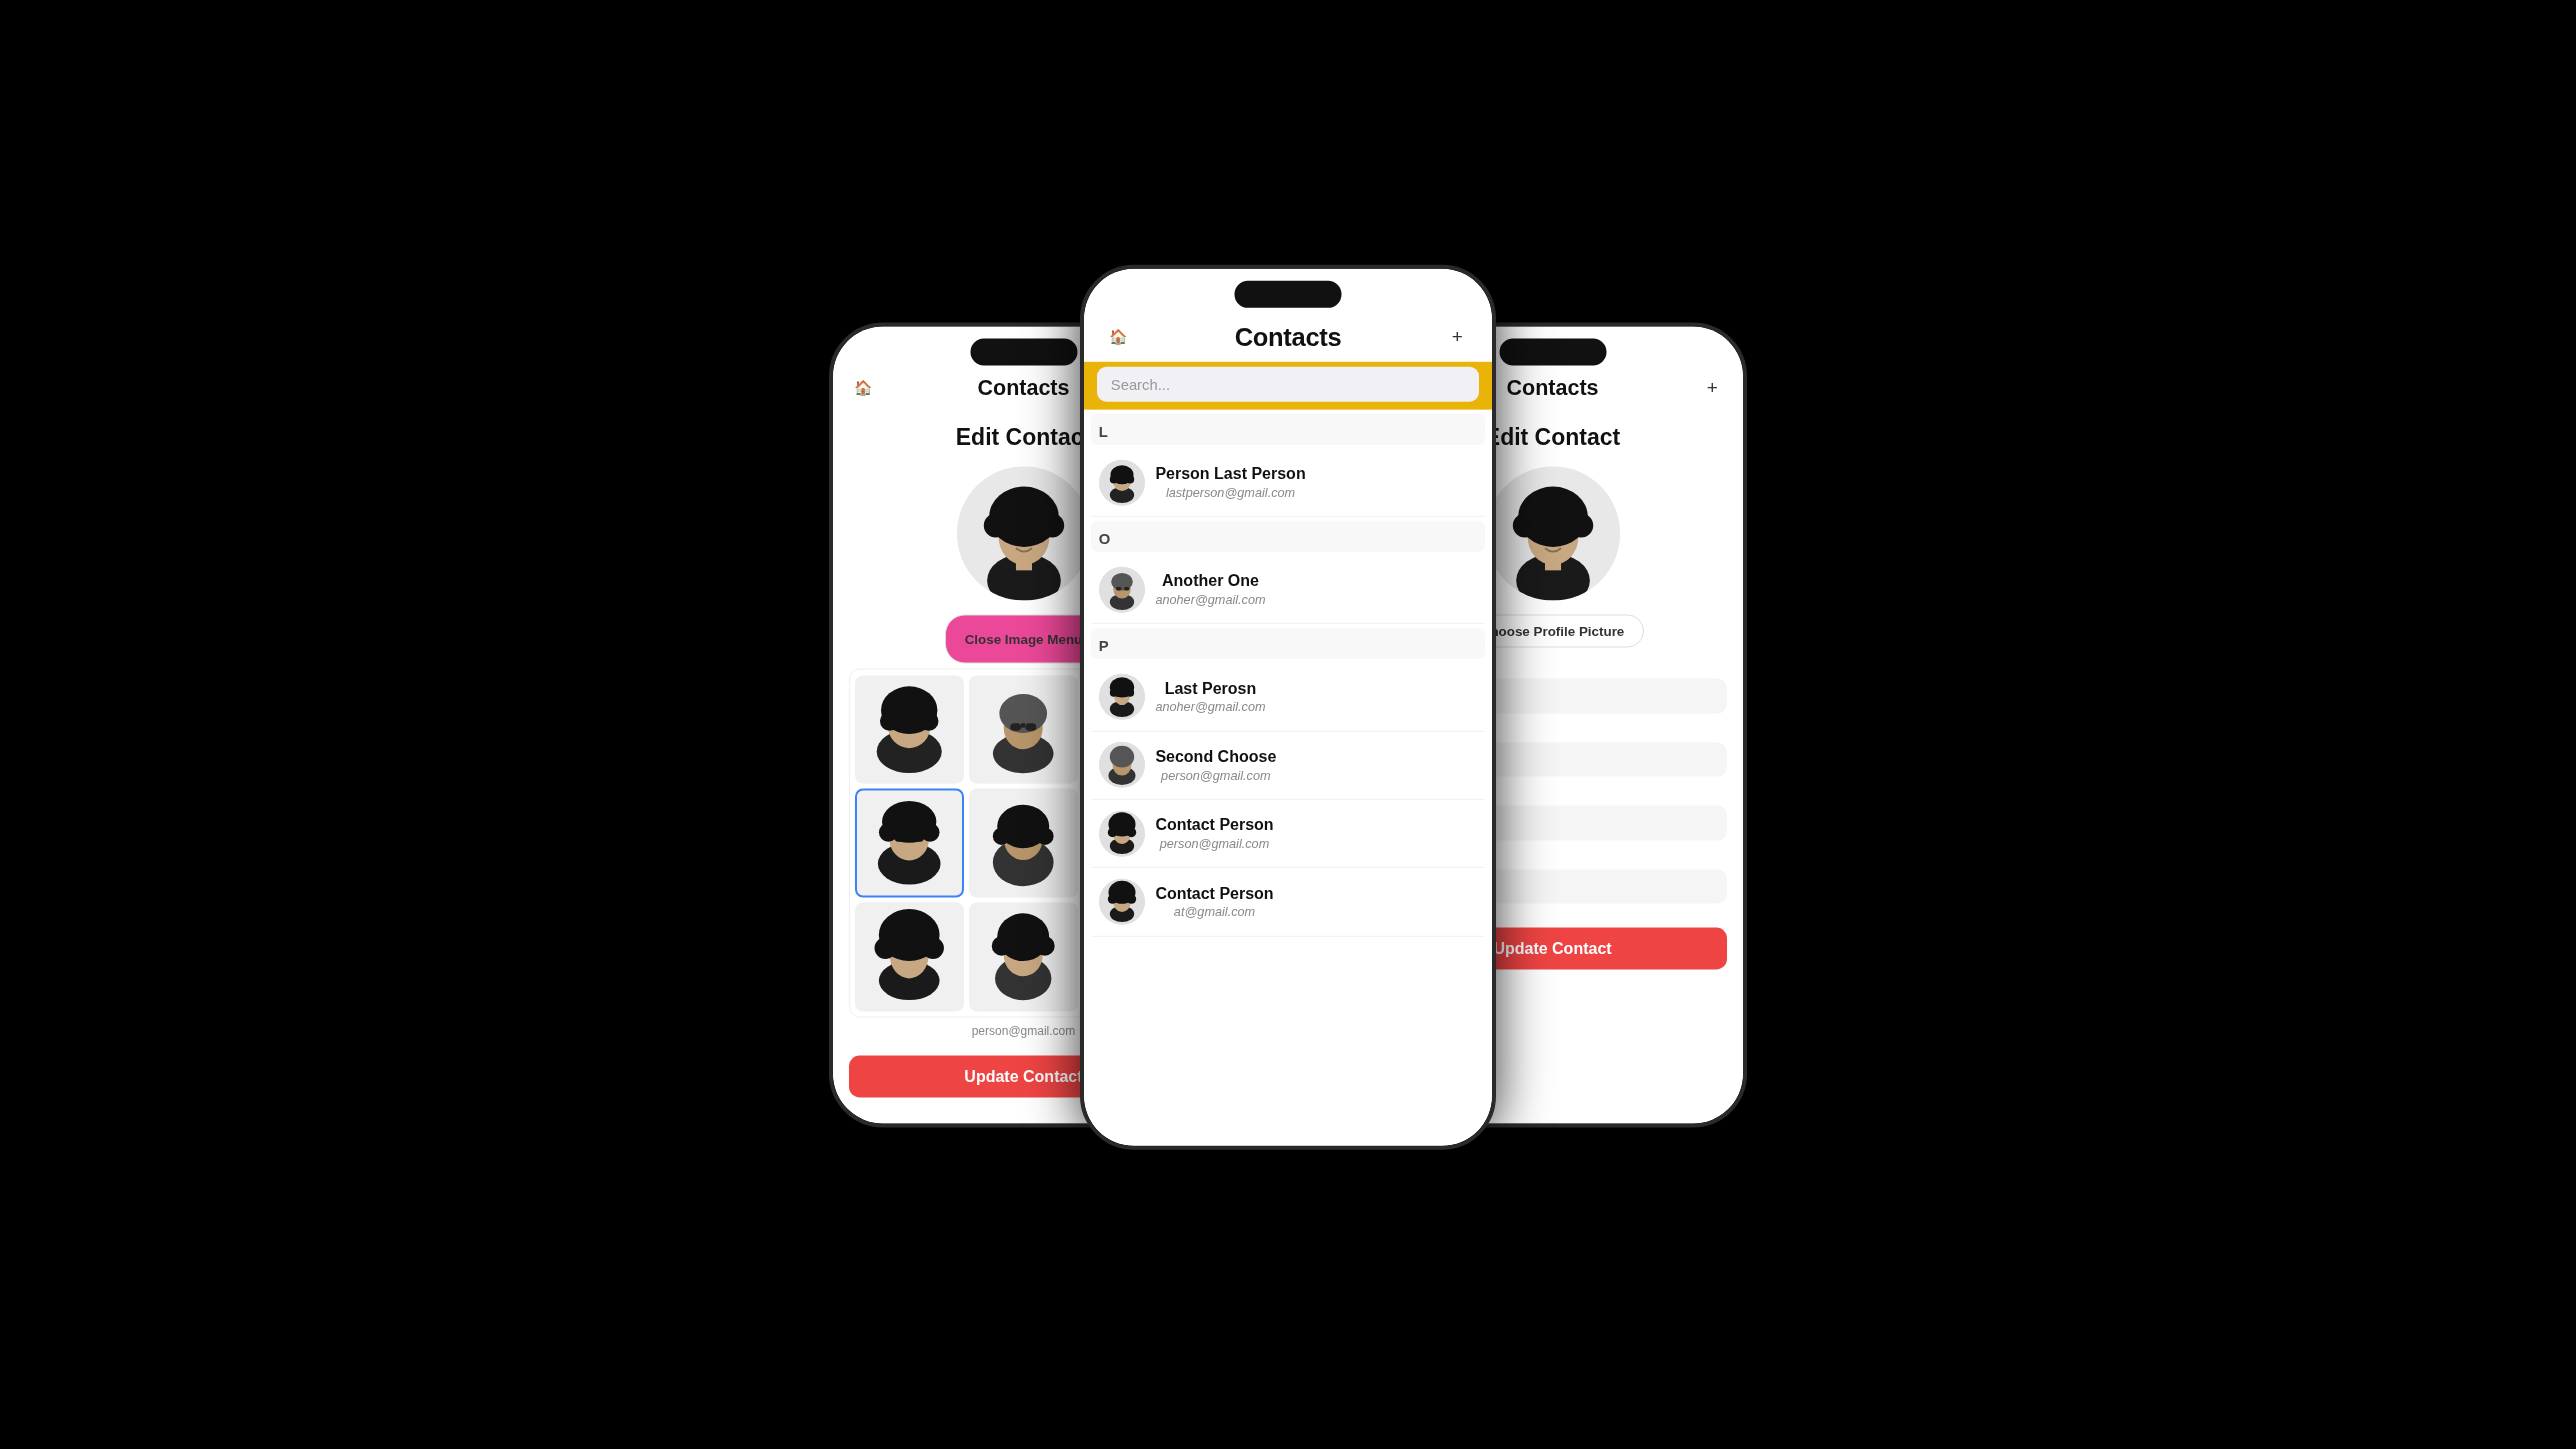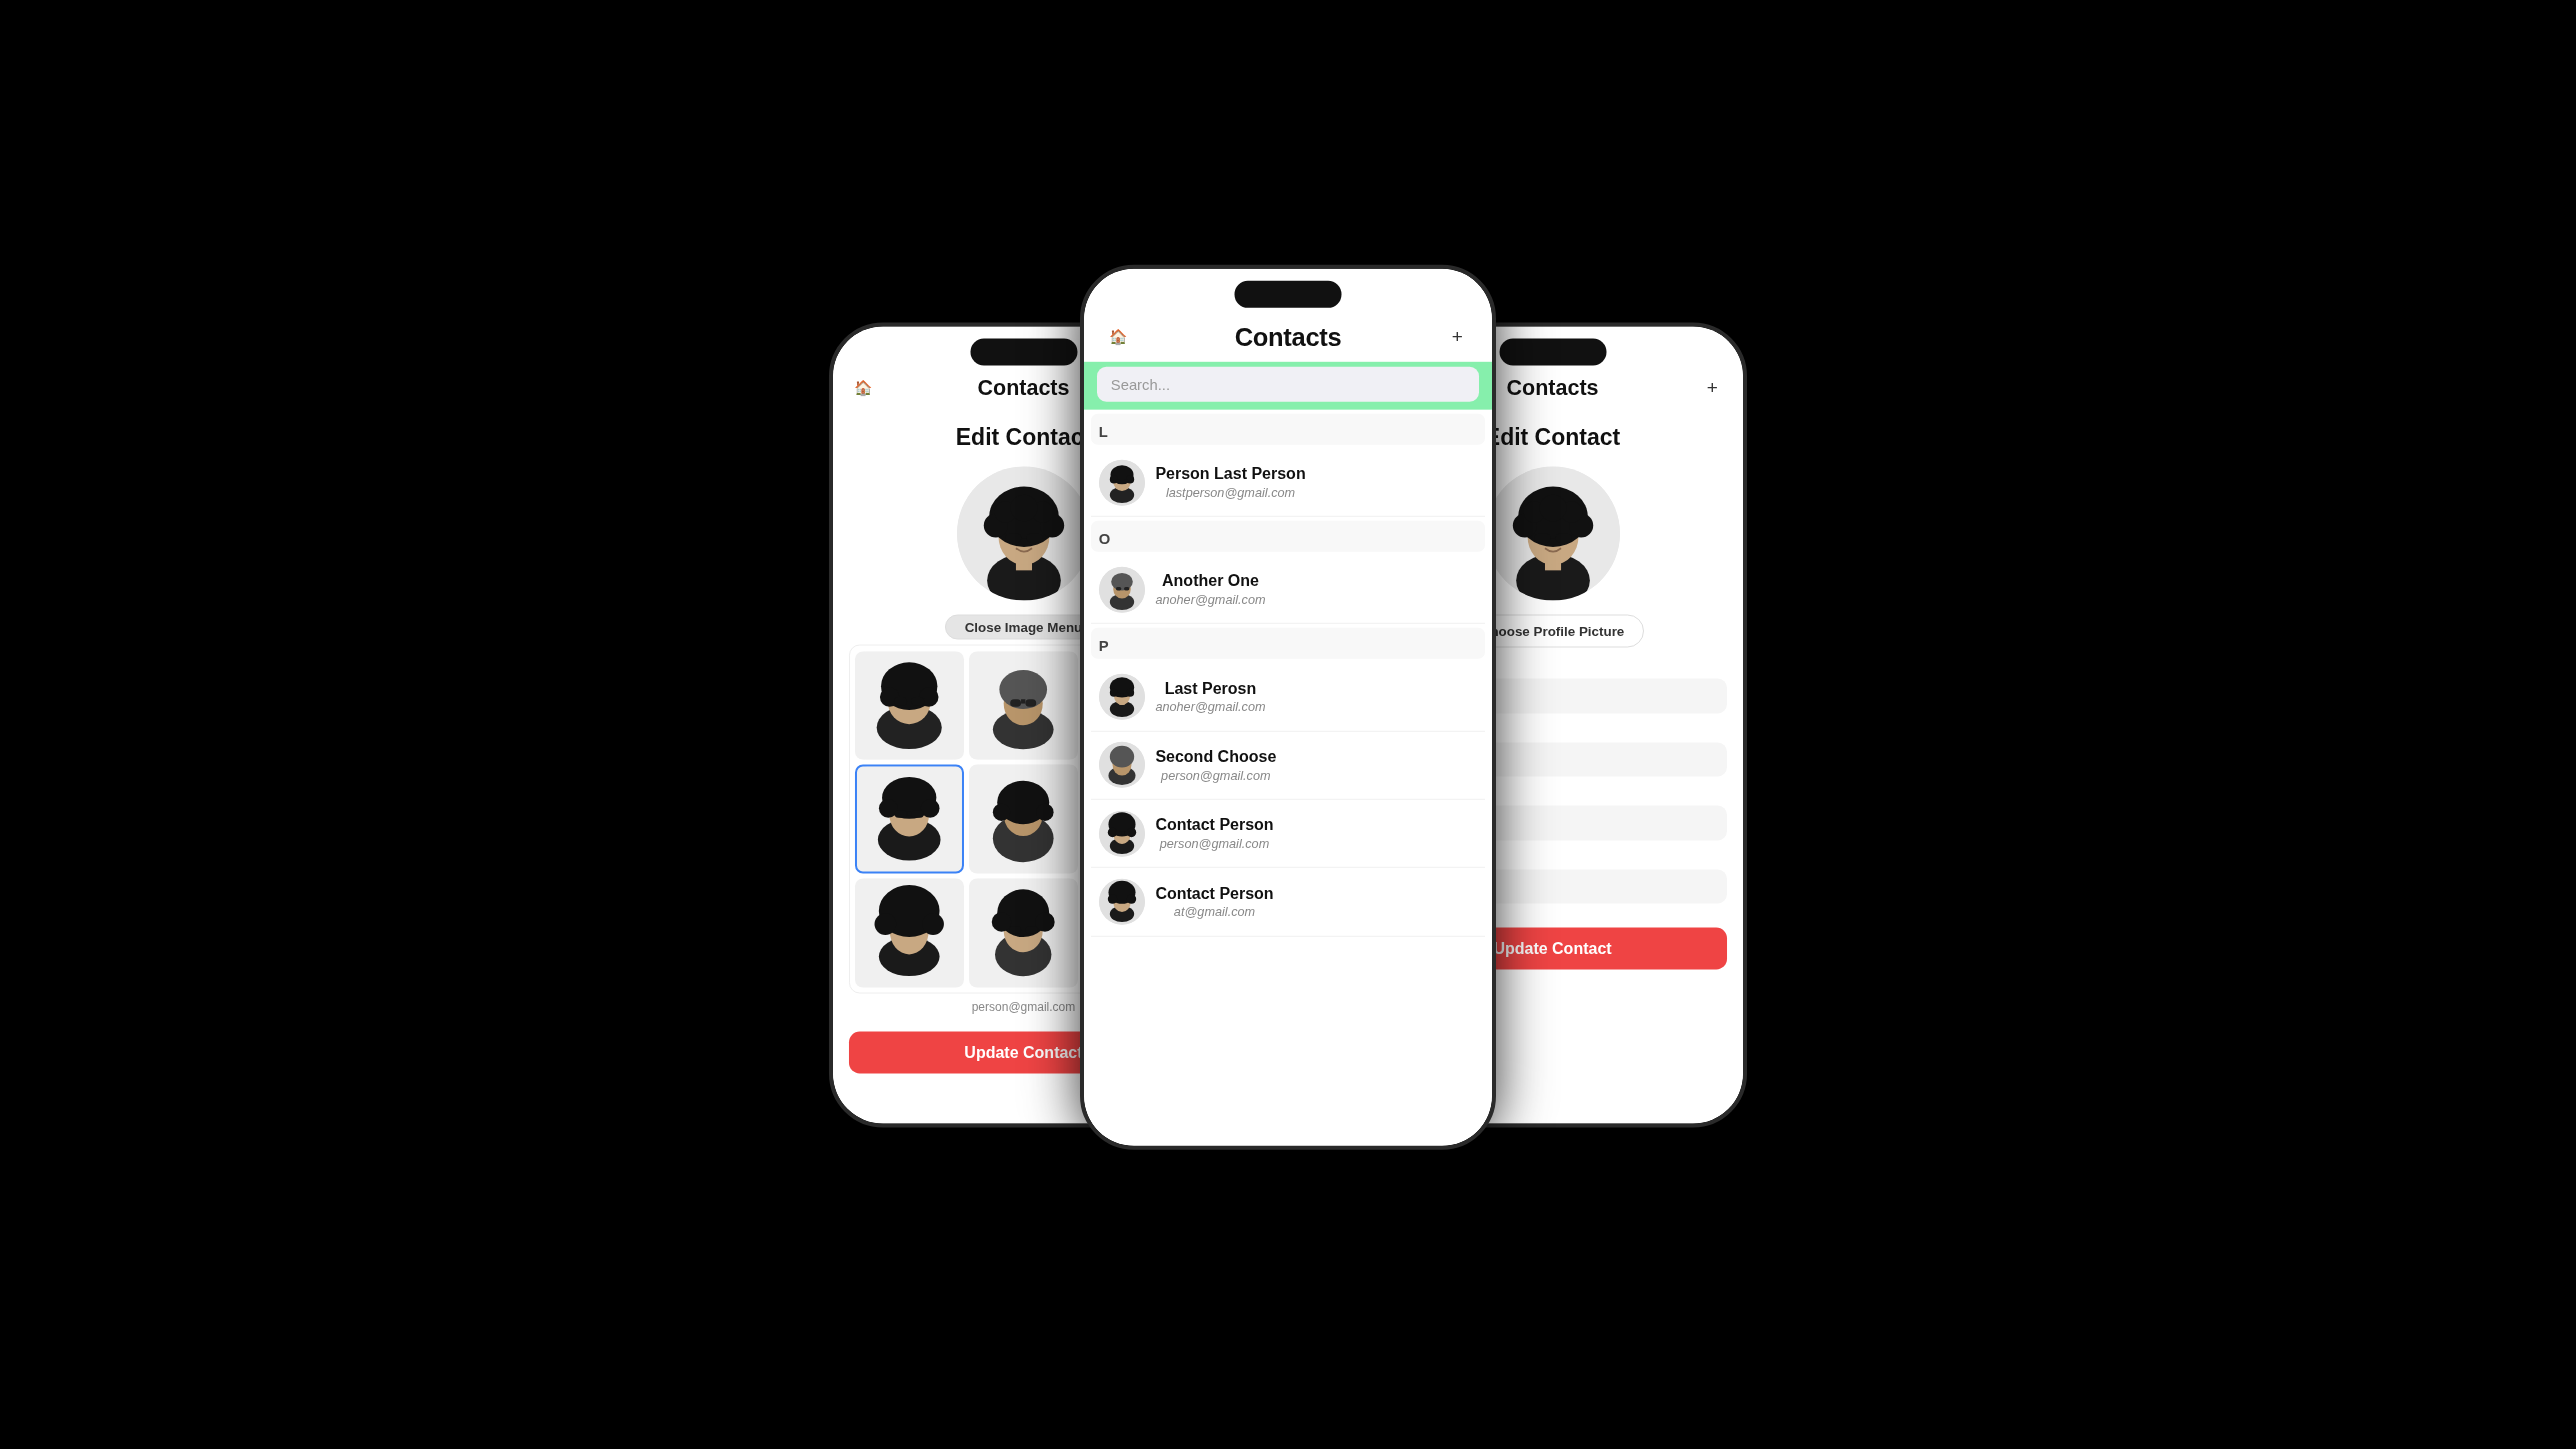--- a/index.html
+++ b/index.html
@@ -128,21 +128,21 @@
       align-items: center;
       justify-content: center;
       font-size: 19px;
       color: #333;
       cursor: pointer;
     }
 
     
     .search-container {
       padding: 5.4px 13.4px 8px;
-      background: #86efac;
+      background: #eab308;
       flex-shrink: 0;
     }
 
     .search-input {
       width: 100%;
       padding: 9.4px 13.4px;
       background: #f0f0f5;
       border: none;
       border-radius: 9.4px;
       font-size: 14.8px;
@@ -256,22 +256,22 @@
       border-radius: 20px;
       font-size: 13.4px;
       font-weight: 600;
       color: #333;
       cursor: pointer;
     }
 
     .close-image-btn {
       display: block;
       margin: 0 auto 1px;
-      padding: 4px 19px;
-      background: #e5e5e5;
+      padding: 16px 19px;
+      background: #ec4899;
       border: 1.3px solid #ddd;
       border-radius: 20px;
       font-size: 13.4px;
       font-weight: 600;
       color: #333;
       cursor: pointer;
     }
 
     .form-group {
       margin-bottom: 10.7px;

